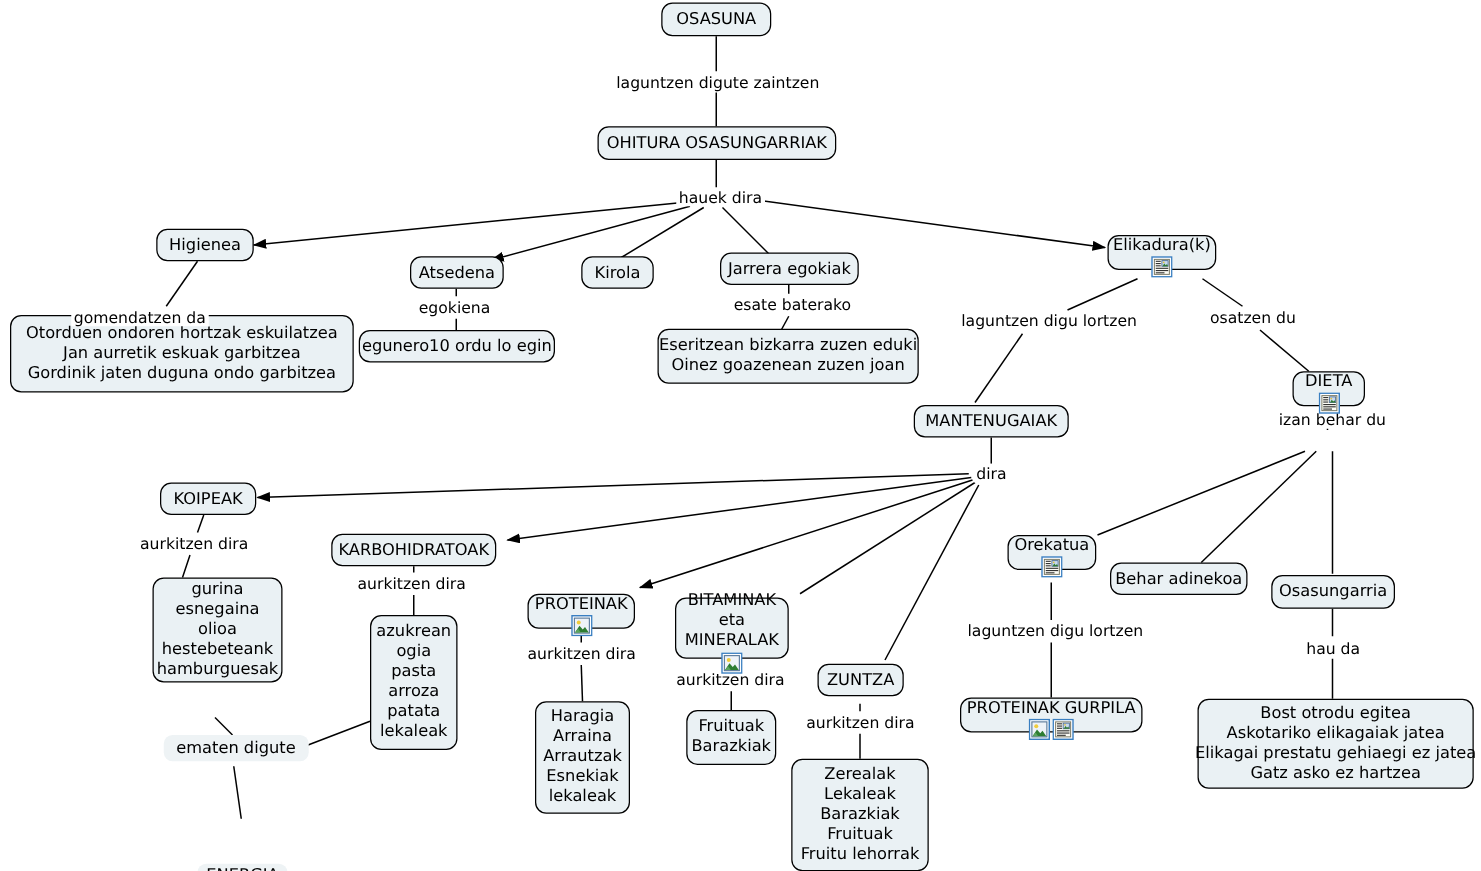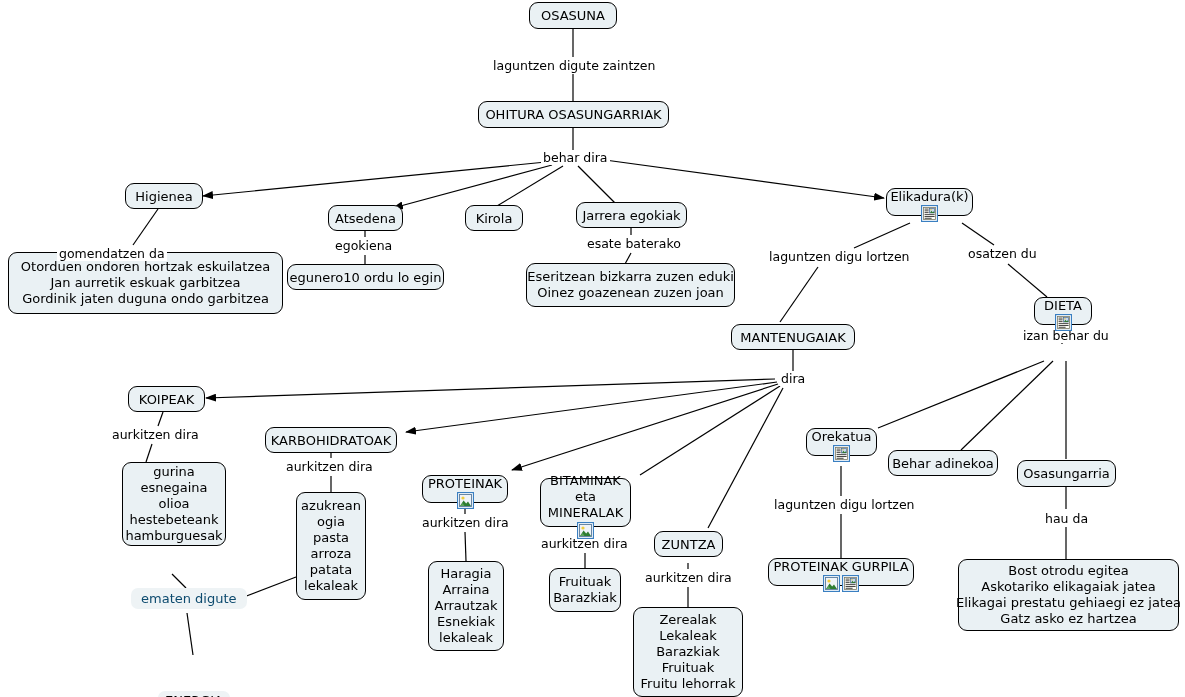--- a/index.html
+++ b/index.html
@@ -41,21 +41,21 @@
     color:#000;
     background:#ffffff;
     white-space:nowrap;
     padding:0 2px;
     text-align:center;
   }
   
   .linkbox{
     position:absolute;
     font-size:13px;
-    color:#0c4a6e;
+    color:#000000;
     background:#eef3f5;
     border:none;
     border-radius:7px;
     padding:3px 10px;
     white-space:nowrap;
     text-align:center;
   }
   .node.softnode{
     background:#eef3f5;
     border:none;
@@ -393,21 +393,21 @@
 
   <div class="node multiline" style="left:958px;top:559px;width:221px;height:72px;">
     <span class="nlabel">Bost otrodu egitea
 Askotariko elikagaiak jatea
 Elikagai prestatu gehiaegi ez jatea
 Gatz asko ez hartzea</span>
   </div>
 
   <div class="linklabel" style="left:491px;top:58px;">laguntzen digute zaintzen</div>
 
-  <div class="linklabel" style="left:541px;top:150px;">behar dira</div>
+  <div class="linklabel" style="left:541px;top:150px;">hauek dira</div>
 
   <div class="linklabel" style="left:57px;top:246px;">gomendatzen da</div>
 
   <div class="linklabel" style="left:333px;top:238px;">egokiena</div>
 
   <div class="linklabel" style="left:585px;top:236px;">esate baterako</div>
 
   <div class="linklabel" style="left:767px;top:249px;">laguntzen digu lortzen</div>
 
   <div class="linklabel" style="left:966px;top:246px;">osatzen du</div>

